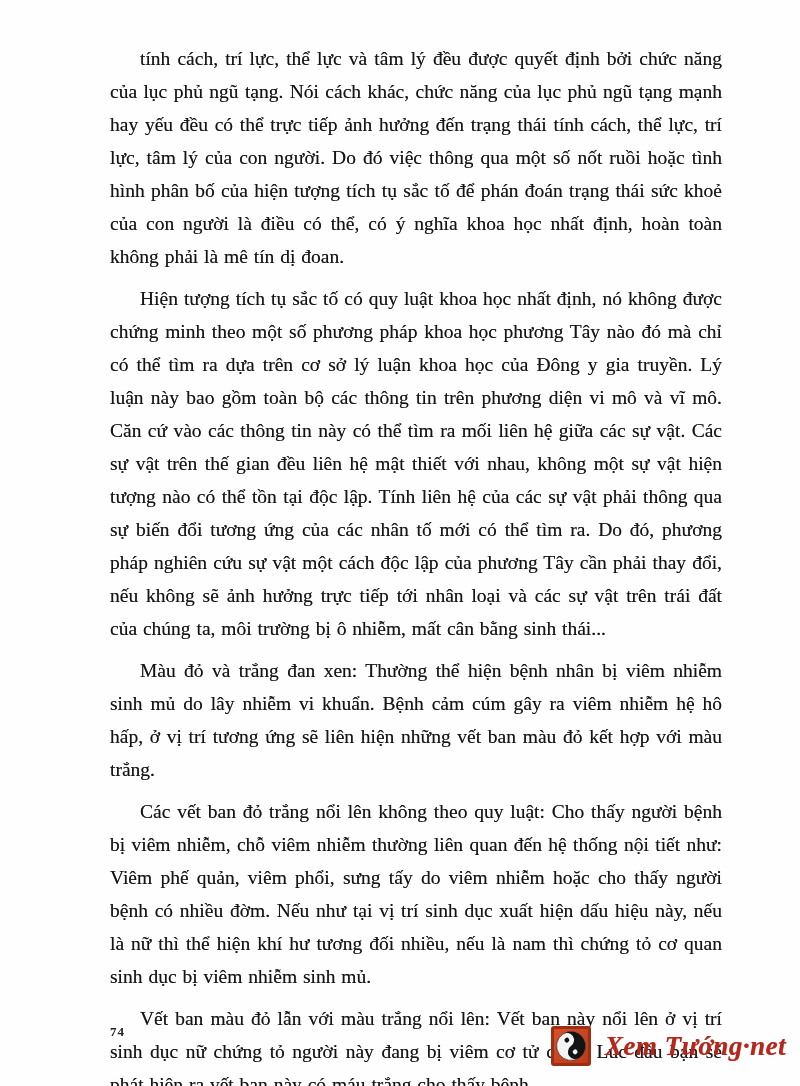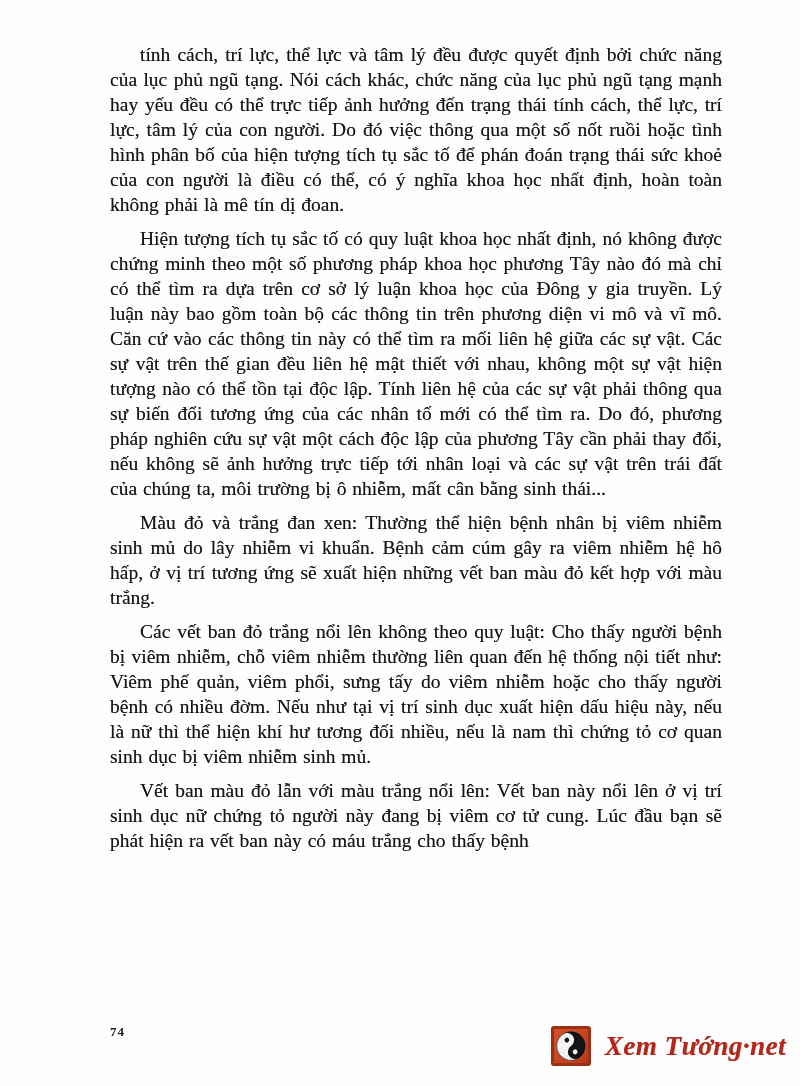--- a/index.html
+++ b/index.html
@@ -19,21 +19,21 @@
   .text-block {
     position: absolute;
     left: 110px;
     top: 42px;
     width: 612px;
     color: #151515;
   }
   .text-block p {
     margin: 0 0 9px 0;
     font-size: 19.5px;
-    line-height: 25px;
+    line-height: 33px;
     text-align: justify;
     text-indent: 30px;
     text-shadow: 0 0 0.5px rgba(0,0,0,0.55);
     word-spacing: 1px;
   }
   .footer {
     position: absolute;
     left: 0;
     right: 0;
     bottom: 0;
@@ -84,21 +84,21 @@
   }
 </style>
 </head>
 <body>
 
 <div class="page">
 
   <div class="text-block">
     <p>tính cách, trí lực, thể lực và tâm lý đều được quyết định bởi chức năng của lục phủ ngũ tạng. Nói cách khác, chức năng của lục phủ ngũ tạng mạnh hay yếu đều có thể trực tiếp ảnh hưởng đến trạng thái tính cách, thể lực, trí lực, tâm lý của con người. Do đó việc thông qua một số nốt ruồi hoặc tình hình phân bố của hiện tượng tích tụ sắc tố để phán đoán trạng thái sức khoẻ của con người là điều có thể, có ý nghĩa khoa học nhất định, hoàn toàn không phải là mê tín dị đoan.</p>
     <p>Hiện tượng tích tụ sắc tố có quy luật khoa học nhất định, nó không được chứng minh theo một số phương pháp khoa học phương Tây nào đó mà chỉ có thể tìm ra dựa trên cơ sở lý luận khoa học của Đông y gia truyền. Lý luận này bao gồm toàn bộ các thông tin trên phương diện vi mô và vĩ mô. Căn cứ vào các thông tin này có thể tìm ra mối liên hệ giữa các sự vật. Các sự vật trên thế gian đều liên hệ mật thiết với nhau, không một sự vật hiện tượng nào có thể tồn tại độc lập. Tính liên hệ của các sự vật phải thông qua sự biến đổi tương ứng của các nhân tố mới có thể tìm ra. Do đó, phương pháp nghiên cứu sự vật một cách độc lập của phương Tây cần phải thay đổi, nếu không sẽ ảnh hưởng trực tiếp tới nhân loại và các sự vật trên trái đất của chúng ta, môi trường bị ô nhiễm, mất cân bằng sinh thái...</p>
-    <p>Màu đỏ và trắng đan xen: Thường thể hiện bệnh nhân bị viêm nhiễm sinh mủ do lây nhiễm vi khuẩn. Bệnh cảm cúm gây ra viêm nhiễm hệ hô hấp, ở vị trí tương ứng sẽ xuất hiện những vết ban màu đỏ kết hợp với màu trắng.</p>
+    <p>Màu đỏ và trắng đan xen: Thường thể hiện bệnh nhân bị viêm nhiễm sinh mủ do lây nhiễm vi khuẩn. Bệnh cảm cúm gây ra viêm nhiễm hệ hô hấp, ở vị trí tương ứng sẽ liên hiện những vết ban màu đỏ kết hợp với màu trắng.</p>
     <p>Các vết ban đỏ trắng nổi lên không theo quy luật: Cho thấy người bệnh bị viêm nhiễm, chỗ viêm nhiễm thường liên quan đến hệ thống nội tiết như: Viêm phế quản, viêm phổi, sưng tấy do viêm nhiễm hoặc cho thấy người bệnh có nhiều đờm. Nếu như tại vị trí sinh dục xuất hiện dấu hiệu này, nếu là nữ thì thể hiện khí hư tương đối nhiều, nếu là nam thì chứng tỏ cơ quan sinh dục bị viêm nhiễm sinh mủ.</p>
     <p>Vết ban màu đỏ lẫn với màu trắng nổi lên: Vết ban này nổi lên ở vị trí sinh dục nữ chứng tỏ người này đang bị viêm cơ tử cung. Lúc đầu bạn sẽ phát hiện ra vết ban này có máu trắng cho thấy bệnh</p>
   </div>
 
   <div class="footer">
     <span class="page-number">74</span>
 
     <div class="watermark">
       <span class="yy-box">
         <svg viewBox="0 0 100 100" xmlns="http://www.w3.org/2000/svg" aria-hidden="true">

